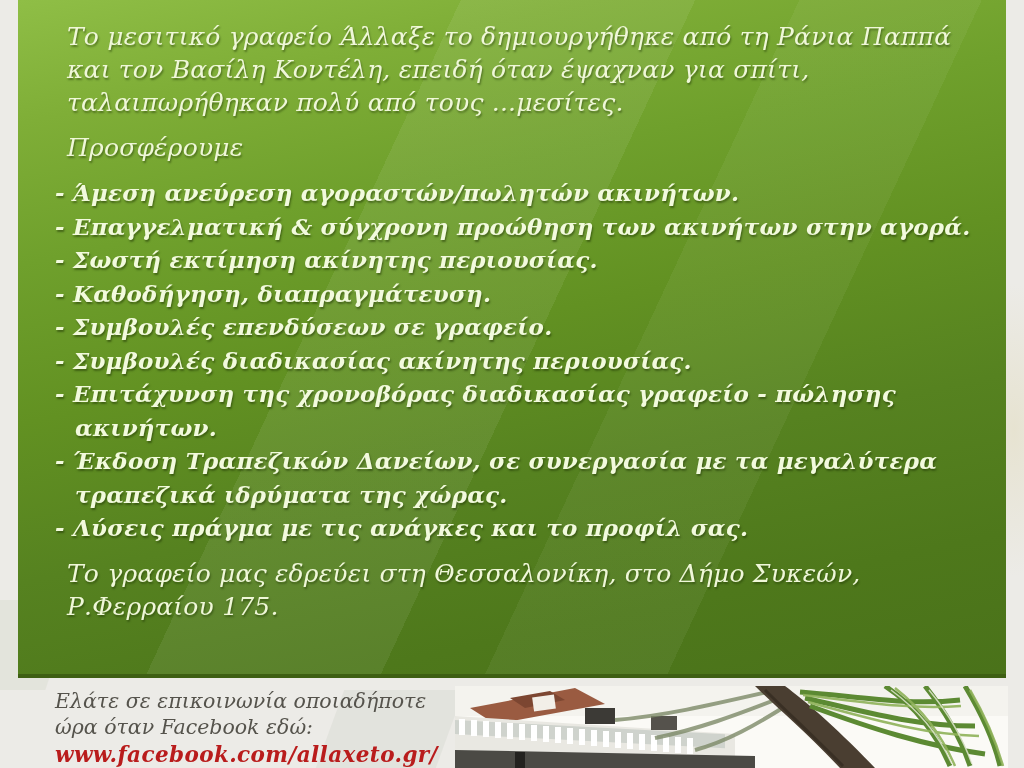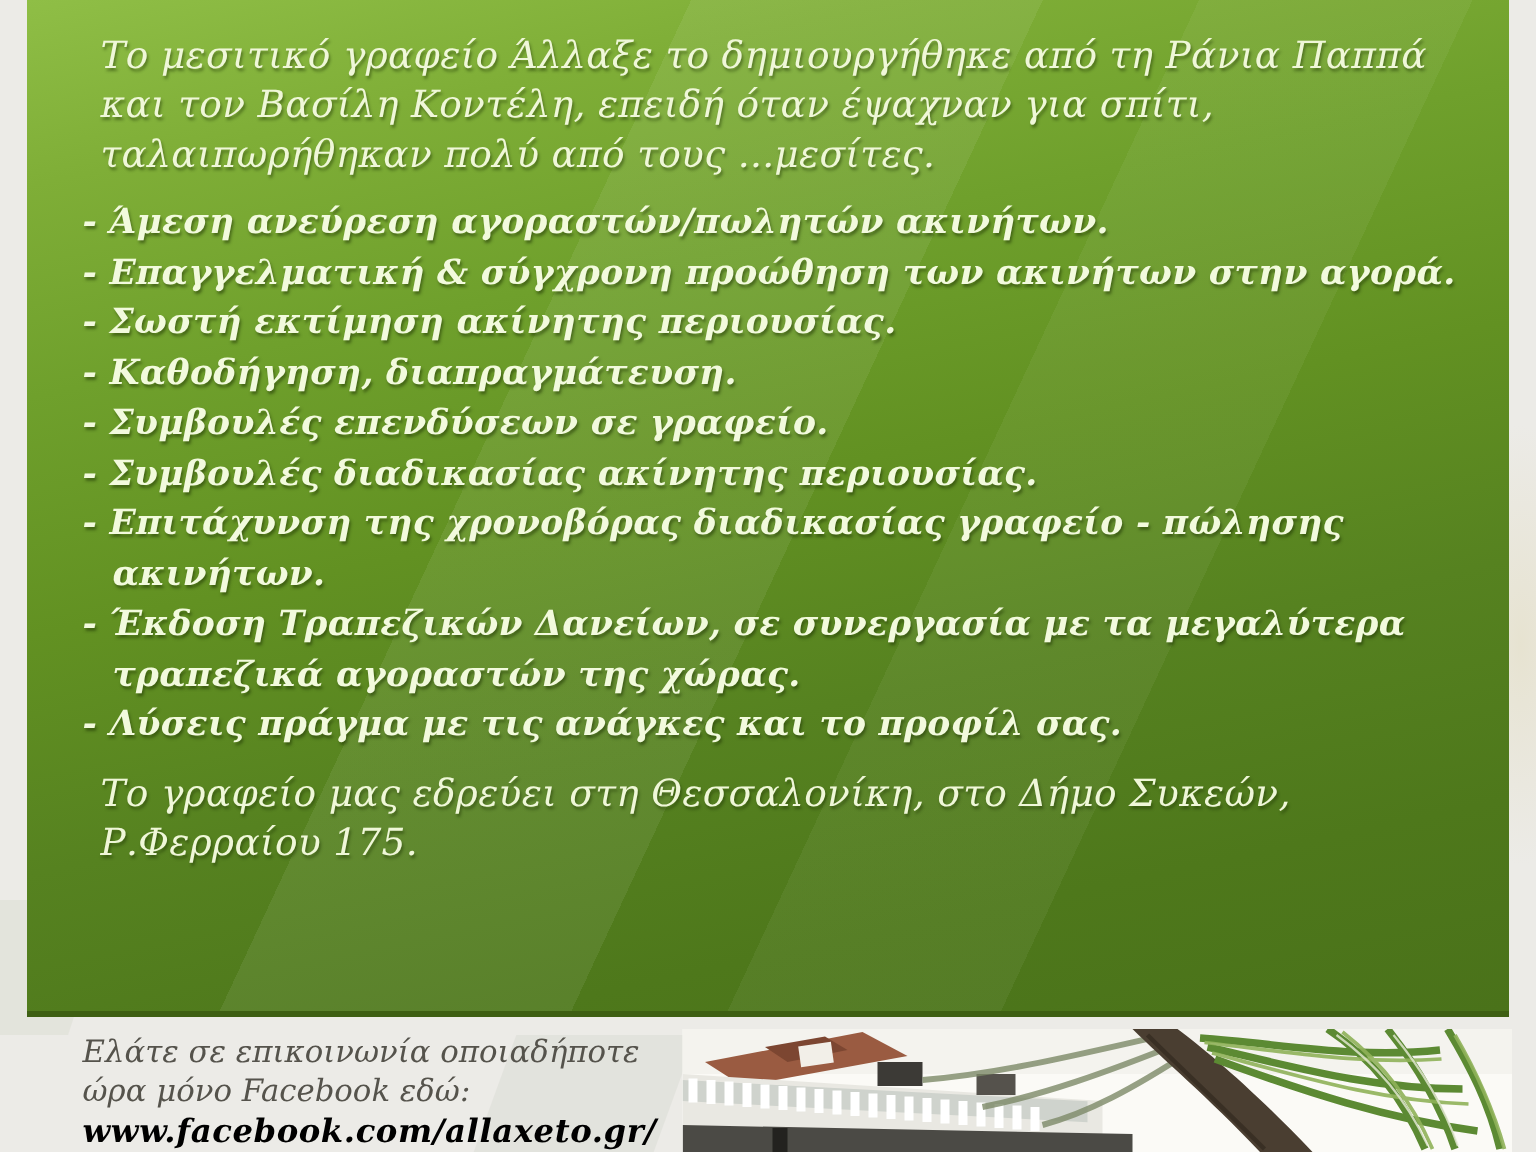--- a/index.html
+++ b/index.html
@@ -63,59 +63,60 @@
     letter-spacing:.2px;
   }
 
   
   .footer{position:absolute;left:0;top:678px;width:1024px;height:90px;}
   .contact{
     position:absolute;left:55px;top:10px;
     color:#55534c;font-style:italic;font-size:20.5px;line-height:26px;
   }
   .contact .url{
-    font-weight:bold;color:#000000;font-size:21.5px;letter-spacing:.4px;margin-top:2px;
+    font-weight:bold;color:#b91c1c;font-size:21.5px;letter-spacing:.4px;margin-top:2px;
   }
 
   .photo{
     position:absolute;left:455px;top:8px;width:553px;height:82px;
     background:#f6f5f1;overflow:hidden;
   }
   .photo svg{display:block;}
 </style>
 </head>
 <body>
 
 <div class="page">
 
   <div class="wm-right"></div>
   <div class="wm-left"></div>
   <div class="wm-footer"></div>
 
   <div class="green-panel">
     <p class="fly-text">Το μεσιτικό γραφείο Άλλαξε το δημιουργήθηκε από τη Ράνια Παππά και τον Βασίλη Κοντέλη, επειδή όταν έψαχναν για σπίτι, ταλαιπωρήθηκαν πολύ από τους ...μεσίτες.</p>
+    <p class="fly-text">Προσφέρουμε</p>
     <ul class="offers">
       <li class="offer">- Άμεση ανεύρεση αγοραστών/πωλητών ακινήτων.</li>
       <li class="offer">- Επαγγελματική &amp; σύγχρονη προώθηση των ακινήτων στην αγορά.</li>
       <li class="offer">- Σωστή εκτίμηση ακίνητης περιουσίας.</li>
       <li class="offer">- Καθοδήγηση, διαπραγμάτευση.</li>
       <li class="offer">- Συμβουλές επενδύσεων σε γραφείο.</li>
       <li class="offer">- Συμβουλές διαδικασίας ακίνητης περιουσίας.</li>
       <li class="offer">- Επιτάχυνση της χρονοβόρας διαδικασίας γραφείο - πώλησης ακινήτων.</li>
-      <li class="offer">- Έκδοση Τραπεζικών Δανείων, σε συνεργασία με τα μεγαλύτερα τραπεζικά αγοραστών της χώρας.</li>
+      <li class="offer">- Έκδοση Τραπεζικών Δανείων, σε συνεργασία με τα μεγαλύτερα τραπεζικά ιδρύματα της χώρας.</li>
       <li class="offer">- Λύσεις πράγμα με τις ανάγκες και το προφίλ σας.</li>
     </ul>
     <p class="fly-text">Το γραφείο μας εδρεύει στη Θεσσαλονίκη, στο Δήμο Συκεών, Ρ.Φερραίου 175.</p>
 
   </div>
 
   <div class="footer">
     <div class="contact">
       <div>Ελάτε σε επικοινωνία οποιαδήποτε</div>
-      <div>ώρα μόνο Facebook εδώ:</div>
+      <div>ώρα όταν Facebook εδώ:</div>
       <div class="url">www.facebook.com/allaxeto.gr/</div>
     </div>
 
     <div class="photo">
       <svg width="553" height="82" viewBox="0 0 553 82" xmlns="http://www.w3.org/2000/svg">
 
         <rect x="0" y="0" width="553" height="82" fill="#fbfaf6"></rect>
         <rect x="0" y="0" width="553" height="30" fill="#f4f3ee"></rect>
 
         <polygon points="15,22 120,2 150,18 40,38" fill="#9a5b41"></polygon>

